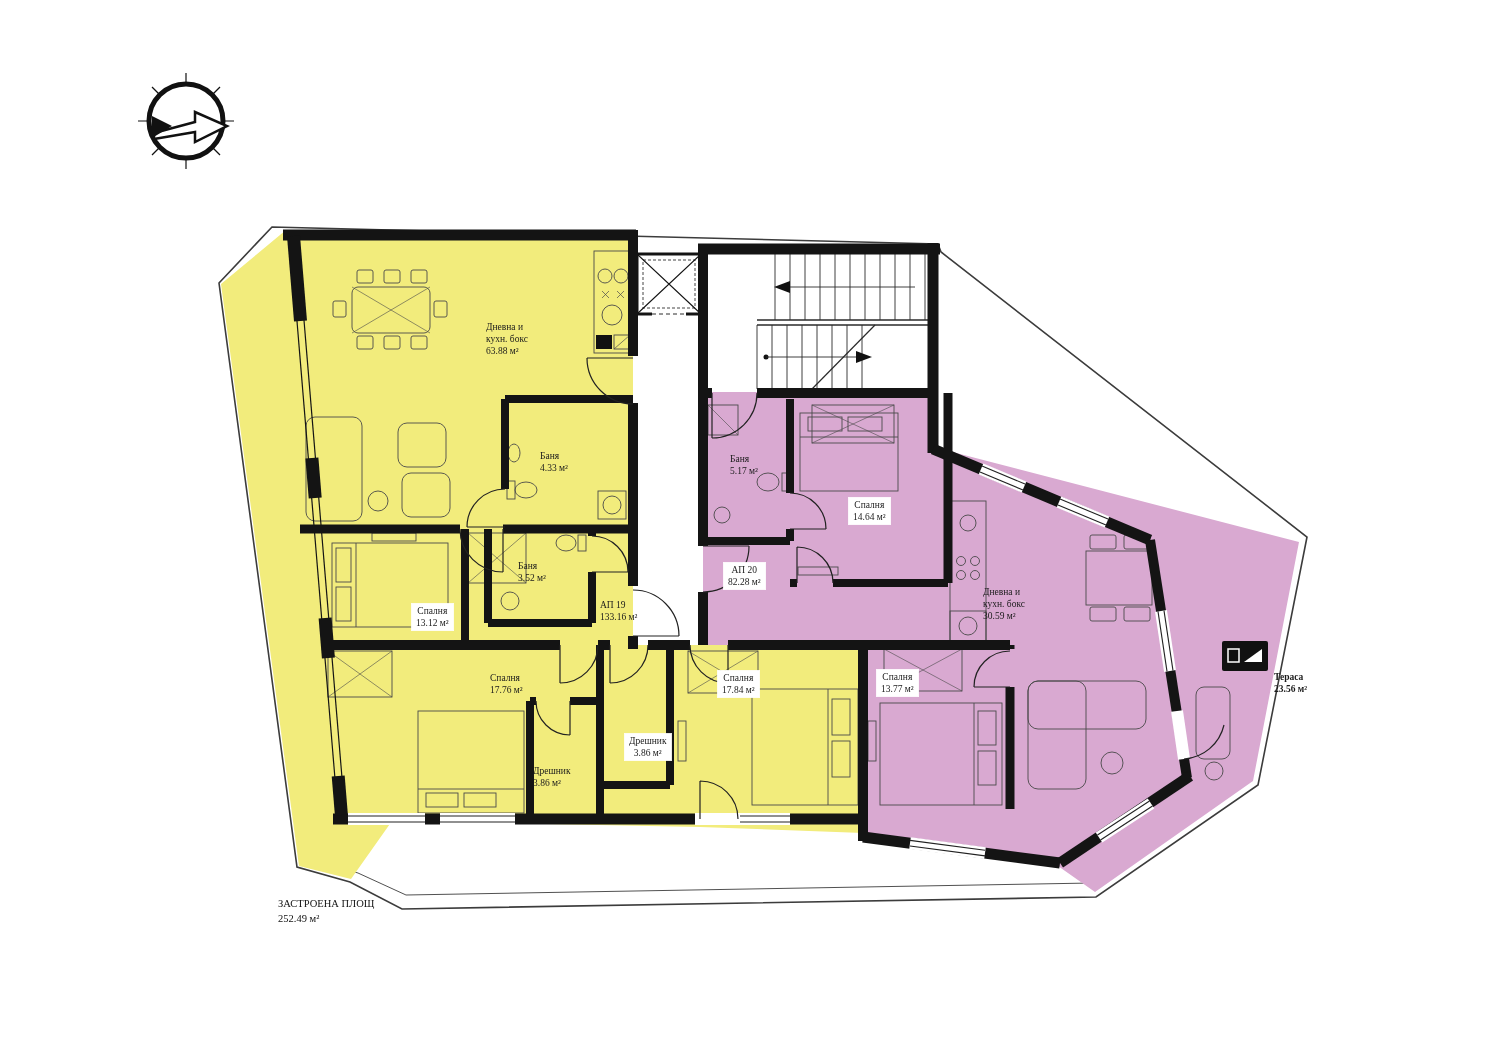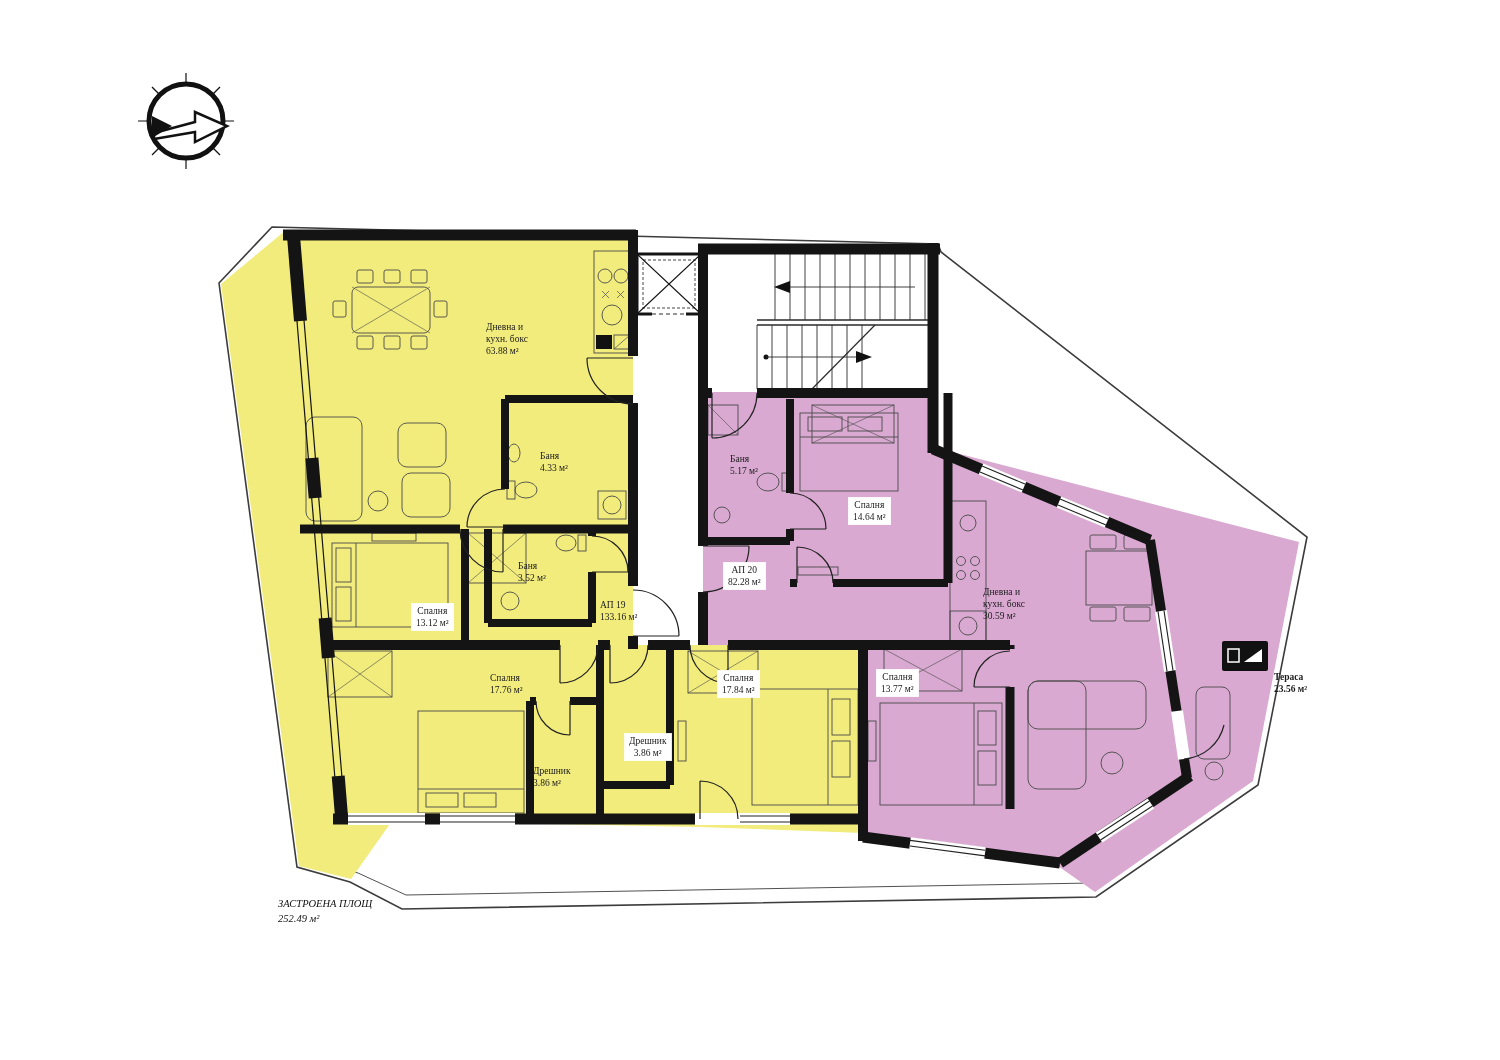--- a/index.html
+++ b/index.html
@@ -3,21 +3,21 @@
 <meta charset="utf-8">
 <style>
   html,body{margin:0;padding:0;background:#ffffff;}
   .page{position:relative;width:1500px;height:1060px;background:#fff;overflow:hidden;
         font-family:"Liberation Serif", serif;color:#111;margin-top:21px;}
   .plan-svg{position:absolute;left:0;top:0;}
   .lbl{position:absolute;font-size:9.5px;line-height:1.28;color:#1b1b1b;white-space:nowrap;z-index:5;}
   .lbl span{display:block;}
   .lbl.boxed{background:#ffffff;padding:1px 4px;text-align:center;box-shadow:0 0 0 1px rgba(255,255,255,.9);}
   .built{position:absolute;left:278px;top:876px;font-size:10.5px;line-height:1.4;z-index:5;}
-  .built span{display:block;font-style:italic;}
+  .built span{display:block;}
   .plan-title{position:absolute;left:300px;top:980px;font-size:30px;letter-spacing:1.5px;z-index:5;}
 </style>
 </head>
 <body>
 
 <div class="page">
 
 <svg class="plan-svg" width="1500" height="1060" viewBox="0 0 1500 1060">
 
   <g stroke="#111" fill="none">

